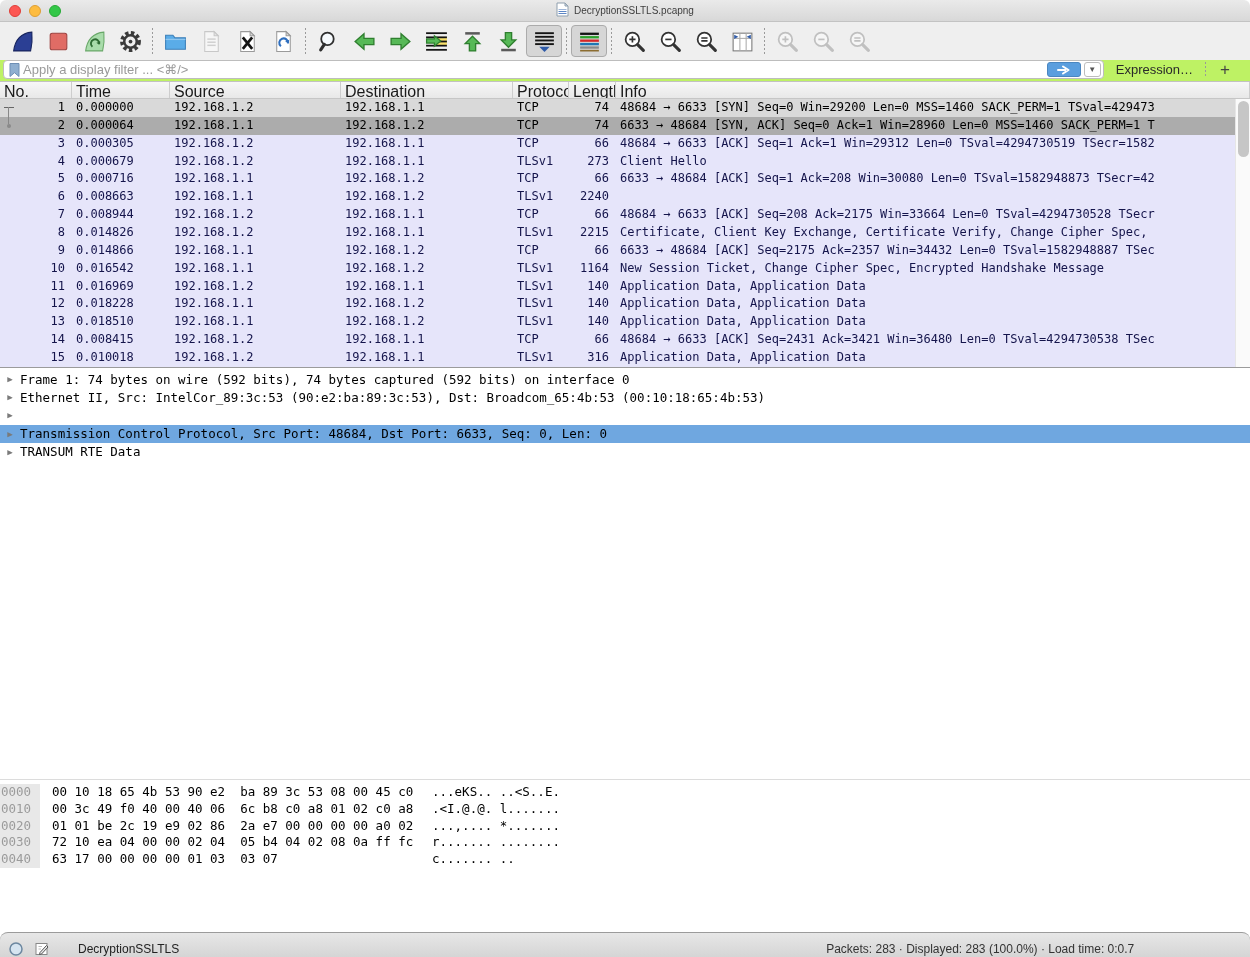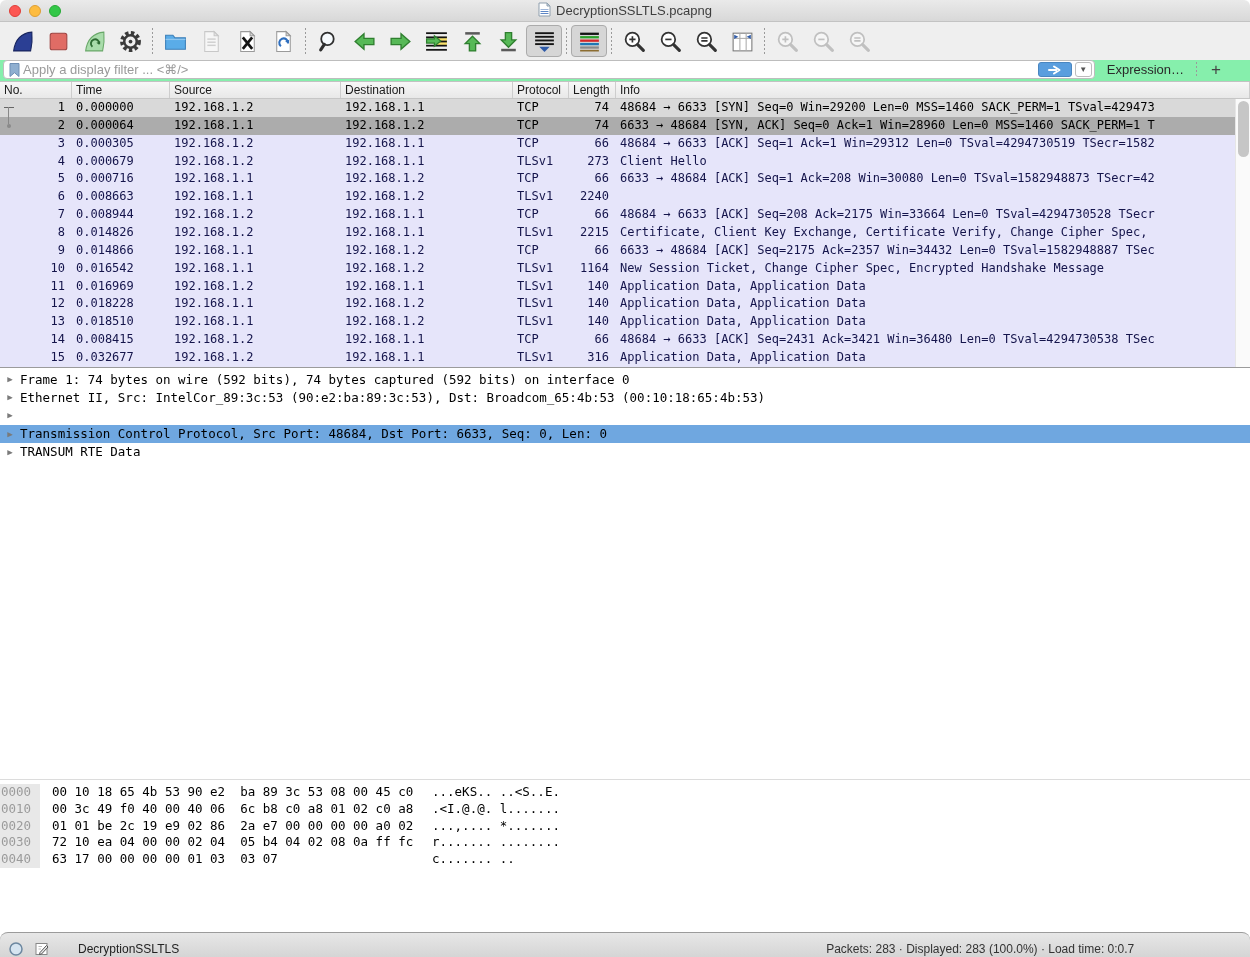--- a/index.html
+++ b/index.html
@@ -7,46 +7,46 @@
   .window { width:1250px; height:957px; display:flex; flex-direction:column; background:#fff; }
 
   
   .titlebar { height:22px; background:linear-gradient(#eaeaea,#d8d8d8); border-bottom:1px solid #c3c3c3;
     display:flex; align-items:center; position:relative; border-radius:6px 6px 0 0; flex:0 0 auto; }
   .tlights { position:absolute; left:9px; top:5px; display:flex; gap:8px; }
   .tlight { width:12px; height:12px; border-radius:50%; }
   .tl-red { background:#fc5753; border:1px solid #df3e38; }
   .tl-yellow { background:#fdbc40; border:1px solid #de9f34; }
   .tl-green { background:#33c748; border:1px solid #27aa35; }
-  .title-center { margin:0 auto; display:flex; align-items:center; gap:5px; font-size:13px; color:#3e3e3e; }
+  .title-center { margin:0 auto; display:flex; align-items:center; gap:5px; font-size:10px; color:#3e3e3e; }
 
   
   .toolbar { height:38px; background:#efefef; display:flex; align-items:center; padding:0 4px; flex:0 0 auto; }
   .tbtn { width:36px; height:32px; display:flex; align-items:center; justify-content:center; border-radius:4px; }
   .tbtn svg { width:25px; height:25px; display:block; }
   .tbtn.pressed { background:#d6d6d6; border:1px solid #ababab; }
   .tbtn.disabled { opacity:.45; }
   .tsep { width:1px; height:26px; margin:0 4px; background-image:linear-gradient(#9a9a9a 40%, rgba(0,0,0,0) 0%);
     background-size:1px 4px; background-repeat:repeat-y; }
 
   
-  .filterbar { height:22px; background:#86efac; border-bottom:1px solid #c2c2c2; display:flex; align-items:center; padding:0 19px 2px 3px; gap:4px; flex:0 0 auto; }
+  .filterbar { height:22px; background:#bef264; border-bottom:1px solid #c2c2c2; display:flex; align-items:center; padding:0 10px 2px 3px; gap:4px; flex:0 0 auto; }
   .filter-field { flex:1; height:19px; background:#fff; border:1px solid #bdbdbd; border-radius:4px; display:flex; align-items:center; padding-left:2px; position:relative; }
   .filter-field input { flex:1; border:none; outline:none; font-size:13px; color:#222; background:transparent; font-family:"Liberation Sans",sans-serif; }
   .filter-field input::placeholder { color:#9a9a9a; }
   .apply-group { display:flex; align-items:center; margin:0 2px 0 4px; }
   .apply-btn { width:34px; height:15px; background:#5a9ede; border:1px solid #4a86c0; border-radius:3px; display:flex; align-items:center; justify-content:center; }
   .apply-dd { width:17px; height:15px; margin-left:3px; border:1px solid #bdbdbd; border-radius:3px; background:#fff; display:flex; align-items:center; justify-content:center; font-size:8px; color:#555; }
   .expression-label { font-size:13px; color:#2a2a2a; padding:0 8px; }
   .vsep-dotted { width:1px; height:16px; background-image:linear-gradient(#9a9a9a 40%, rgba(0,0,0,0) 0%); background-size:1px 4px; }
   .plus-btn { font-size:17px; color:#444; padding:0 10px; }
 
   
   .pgrid { display:grid; grid-template-columns:72px 98px 171px 172px 56px 47px minmax(0,1fr); }
-  .plist-header { height:17px; background:linear-gradient(#f7f7f7,#e8e8e8); border-bottom:1px solid #c6c6c6; font-size:12px; color:#1a1a1a; flex:0 0 auto; }
+  .plist-header { height:17px; background:linear-gradient(#f7f7f7,#e8e8e8); border-bottom:1px solid #c6c6c6; font-size:16px; color:#1a1a1a; flex:0 0 auto; }
   .plist-header .hcell { border-right:1px solid #cdcdcd; padding:1px 0 0 4px; white-space:nowrap; overflow:hidden; }
   .plist-body { height:268px; position:relative; overflow:hidden; background:#fff; flex:0 0 auto; }
   .prow { height:17.87px; font-family:"DejaVu Sans Mono", monospace; font-size:12px; line-height:17.8px; position:relative; }
   .prow .cell { white-space:pre; overflow:hidden; padding-left:4px; }
   .prow .c-no, .prow .c-len { text-align:right; padding-right:7px; padding-left:0; }
   .row-tcp { background:#e6e5fa; color:#14144b; }
   .row-related-first { background:#d9d9d9; color:#000; }
   .row-selected { background:#acacac; color:#000; }
   .marker-start::before { content:""; position:absolute; left:4px; top:8px; width:10px; height:1px; background:#666; }
   .marker-start::after { content:""; position:absolute; left:8px; top:8px; bottom:0; width:1px; background:#888; }
@@ -431,21 +431,21 @@
     <span class="cell c-no">14</span>
     <span class="cell">0.008415</span>
     <span class="cell">192.168.1.2</span>
     <span class="cell">192.168.1.1</span>
     <span class="cell">TCP</span>
     <span class="cell c-len">66</span>
     <span class="cell">48684 → 6633 [ACK] Seq=2431 Ack=3421 Win=36480 Len=0 TSval=4294730538 TSec</span>
   </div>
       <div class="prow pgrid row-tcp">
     <span class="cell c-no">15</span>
-    <span class="cell">0.032677</span>
+    <span class="cell">0.010018</span>
     <span class="cell">192.168.1.2</span>
     <span class="cell">192.168.1.1</span>
     <span class="cell">TLSv1</span>
     <span class="cell c-len">316</span>
     <span class="cell">Application Data, Application Data</span>
   </div>
       <div class="plist-scrollbar">
       <div class="plist-thumb"></div>
     </div>
   </div>

